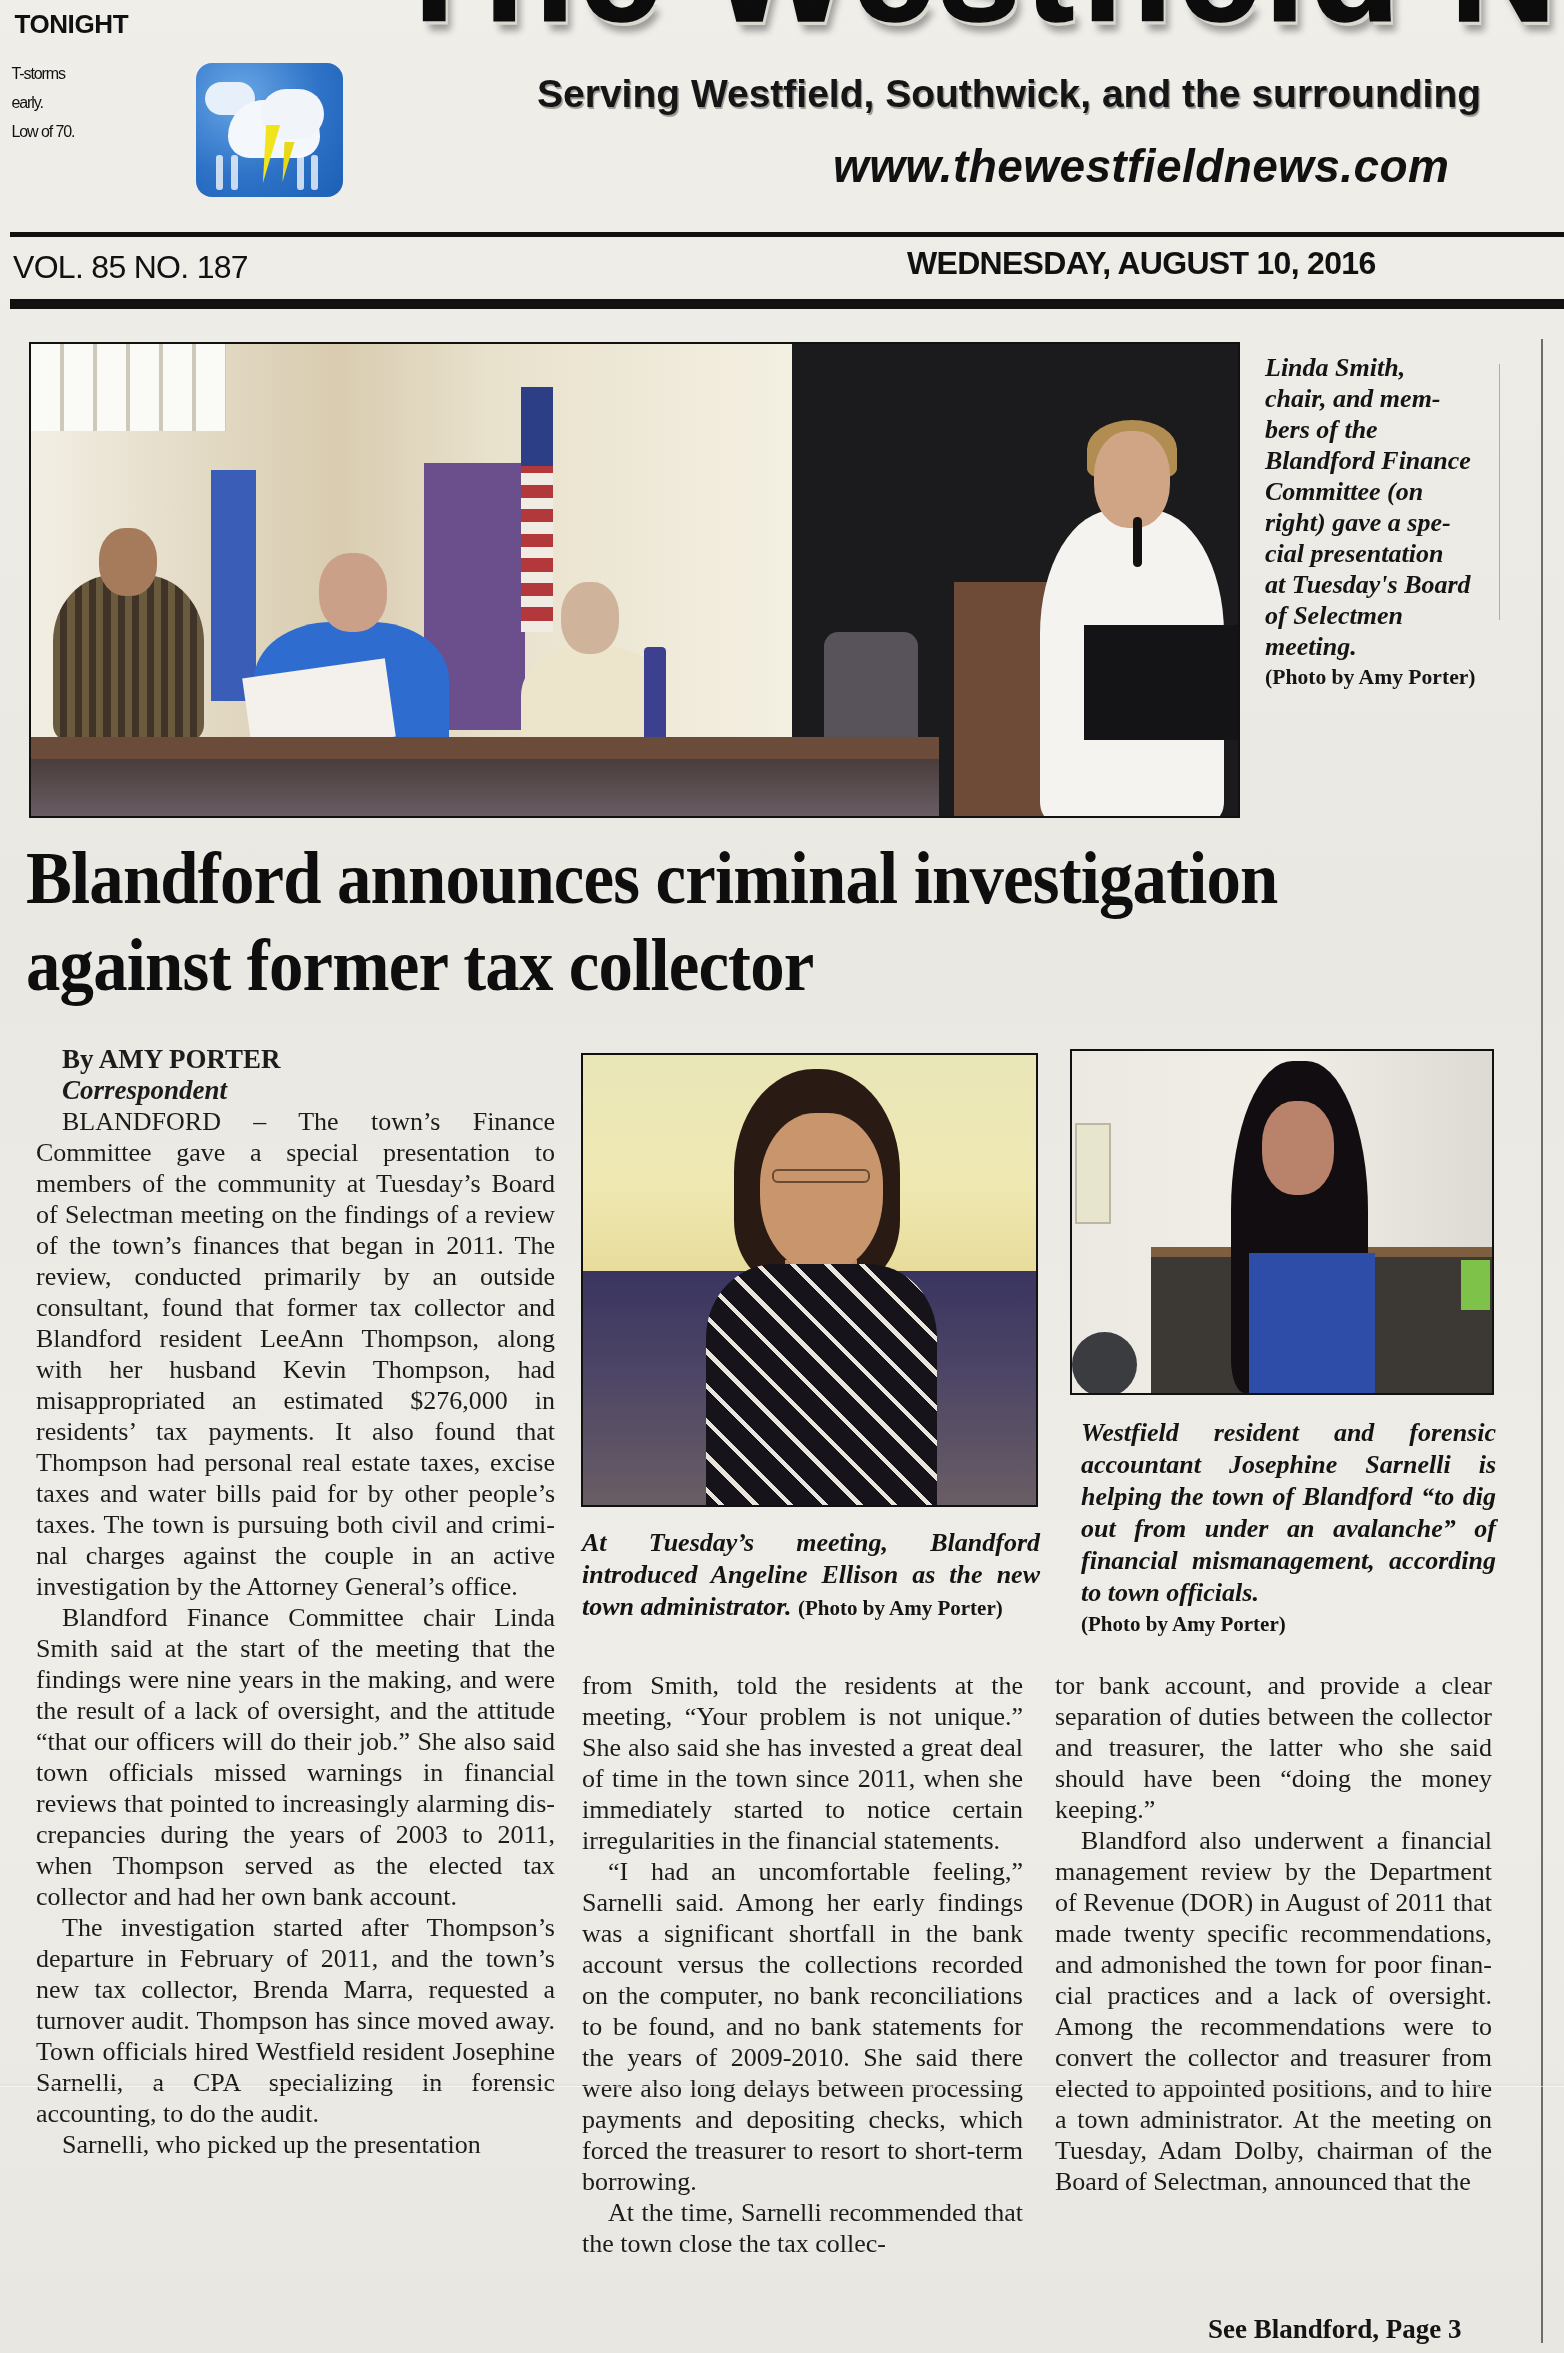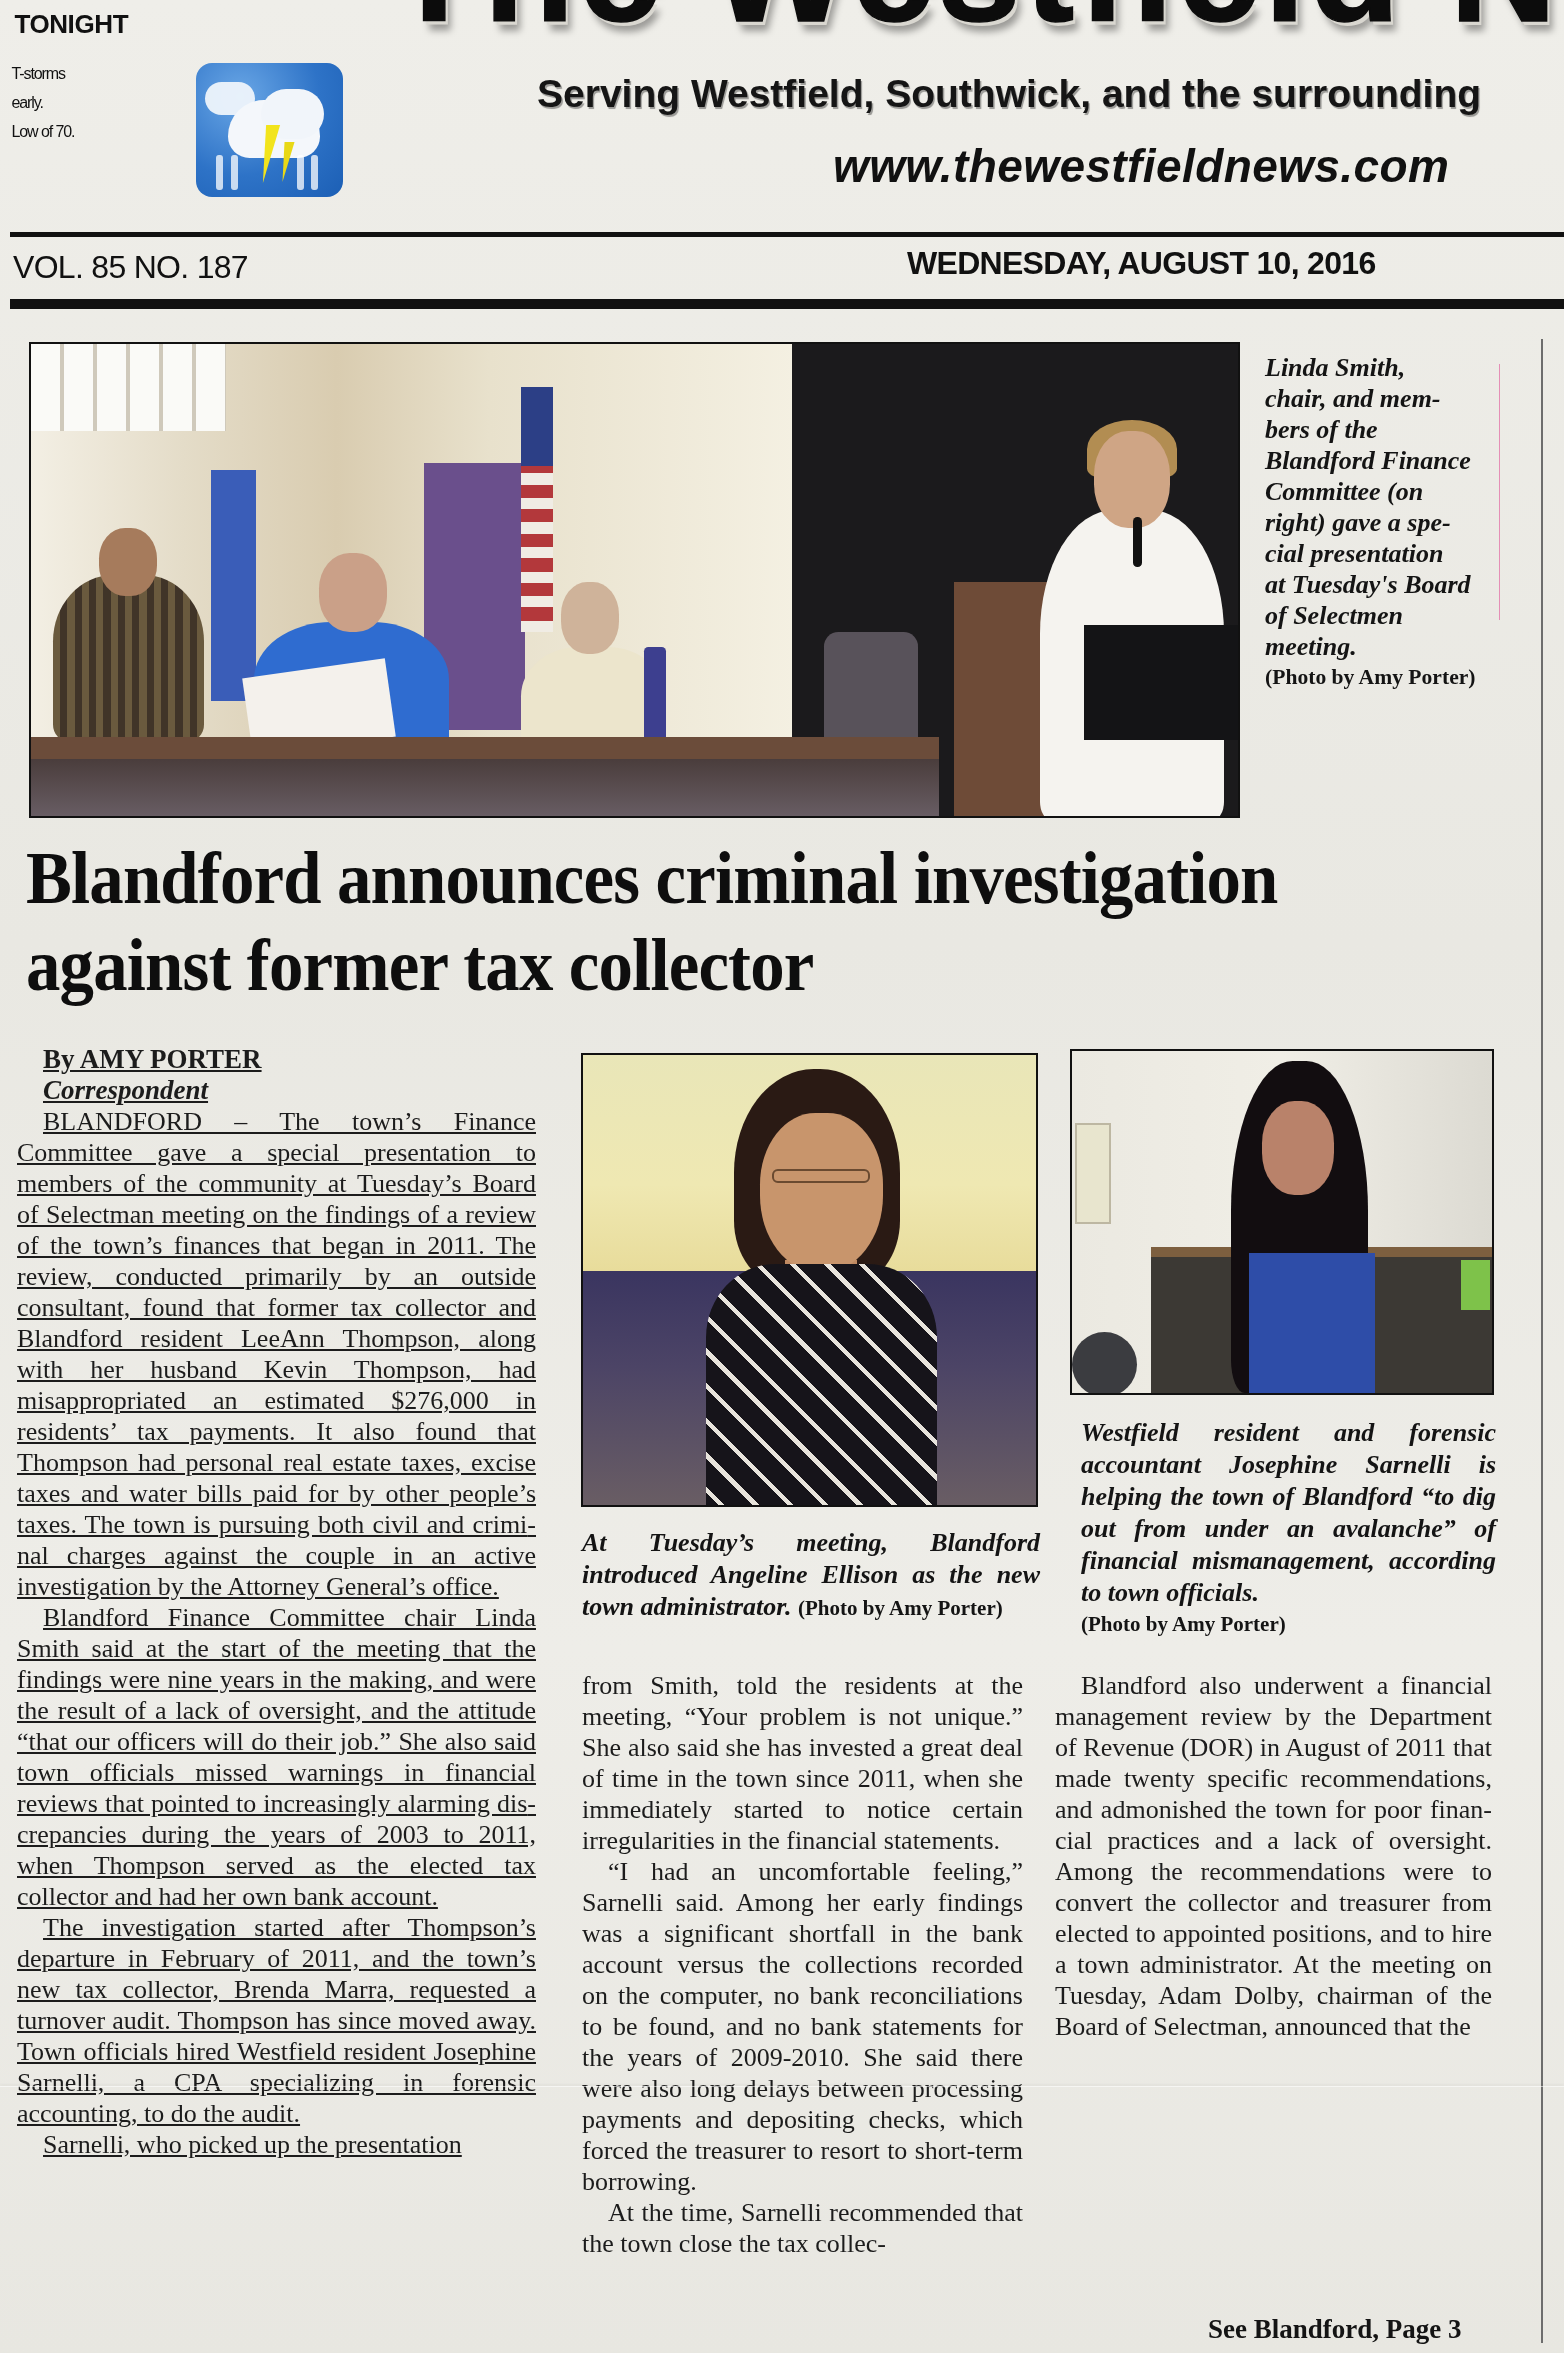--- a/index.html
+++ b/index.html
@@ -113,21 +113,21 @@
       transform: scaleX(0.93); transform-origin: left top;
     }
 
     
     .col {
       position: absolute; font-family: "Liberation Serif", serif; font-size: 26px;
       line-height: 31px; color: #1c1c1c; text-align: justify; hyphens: manual;
     }
     .col p { text-indent: 26px; }
     .col p.noindent { text-indent: 0; }
-    .col1 { left: 17px; top: 1044px; width: 519px; text-decoration: underline; }
+    .col1 { left: 36px; top: 1044px; width: 519px; }
     .col2 { left: 582px; top: 1670px; width: 441px; }
     .col3 { left: 1055px; top: 1670px; width: 437px; }
 
     .byline { font-weight: bold; font-size: 27px; text-indent: 26px; }
     .byline-role { font-weight: bold; font-style: italic; font-size: 27px; text-indent: 26px; }
 
     
     .photo2 { left: 581px; top: 1053px; width: 457px; height: 454px; border: 2.2px solid #111; overflow: hidden; background: #e7dfa8; }
     .p2-wall { position: absolute; left: 0; top: 0; width: 100%; height: 216px; background: linear-gradient(180deg, #e9e6b8 0%, #efe8b2 60%, #e8dc9b 100%); }
     .p2-couch { position: absolute; left: 0; top: 216px; width: 100%; height: 238px; background: linear-gradient(180deg, #3a3560 0%, #4c4466 40%, #6a5e64 100%); }
@@ -281,19 +281,20 @@
 <div class="abs photo-caption-3">Westfield resident and forensic accountant Josephine Sarnelli is helping the town of Blandford “to dig out from under an ava­lanche” of financial mismanage­ment, according to town officials.</div>
 <div class="abs photo-credit-3">(Photo by Amy Porter)</div>
 
 <div class="col col2">
   <p class="noindent">from Smith, told the residents at the meeting, “Your problem is not unique.” She also said she has invested a great deal of time in the town since 2011, when she immedi­ately started to notice certain irregu­larities in the financial statements.</p>
   <p>“I had an uncomfortable feeling,” Sarnelli said. Among her early find­ings was a significant shortfall in the bank account versus the collections recorded on the computer, no bank reconciliations to be found, and no bank statements for the years of 2009-2010. She said there were also long delays between processing payments and depositing checks, which forced the treasurer to resort to short-term borrowing.</p>
   <p>At the time, Sarnelli recommend­ed that the town close the tax collec-</p>
 </div>
 
 <div class="col col3">
+  <p class="noindent">tor bank account, and provide a clear separation of duties between the collector and treasurer, the latter who she said should have been “doing the money keeping.”</p>
   <p style="text-align-last:left">Blandford also underwent a finan­cial management review by the Department of Revenue (DOR) in August of 2011 that made twenty specific recommendations, and admonished the town for poor finan­cial practices and a lack of over­sight. Among the recommendations were to convert the collector and treasurer from elected to appointed positions, and to hire a town admin­istrator. At the meeting on Tuesday, Adam Dolby, chairman of the Board of Selectman, announced that the</p>
 </div>
 
 <div class="abs jump-line">See Blandford, Page 3</div>
 
 <div class="abs fold fold1"></div>
 
 
 </body></html>

